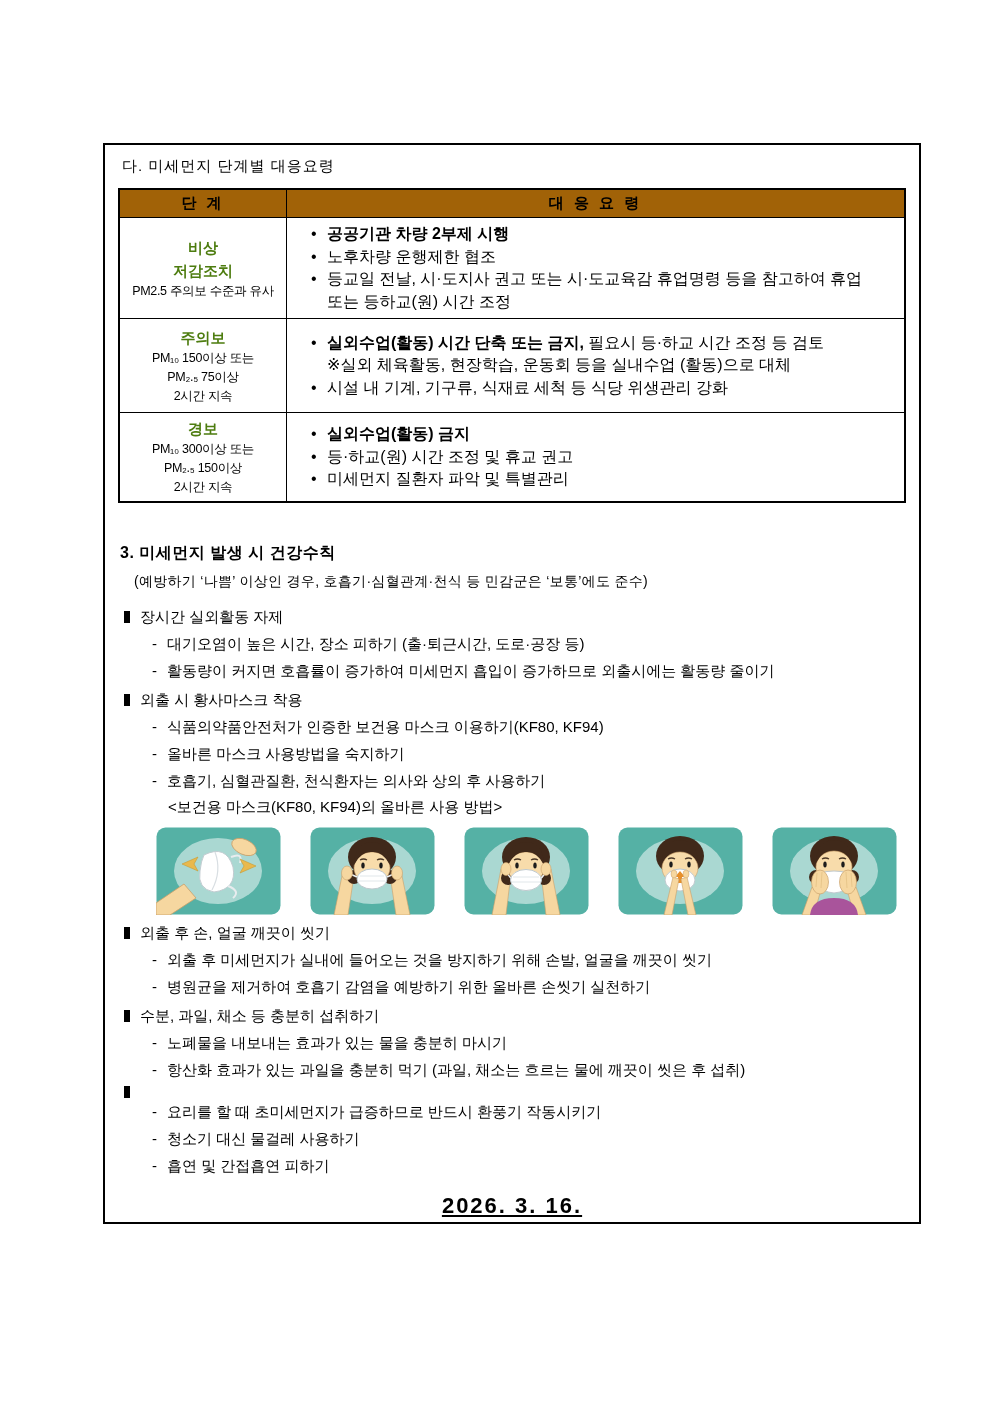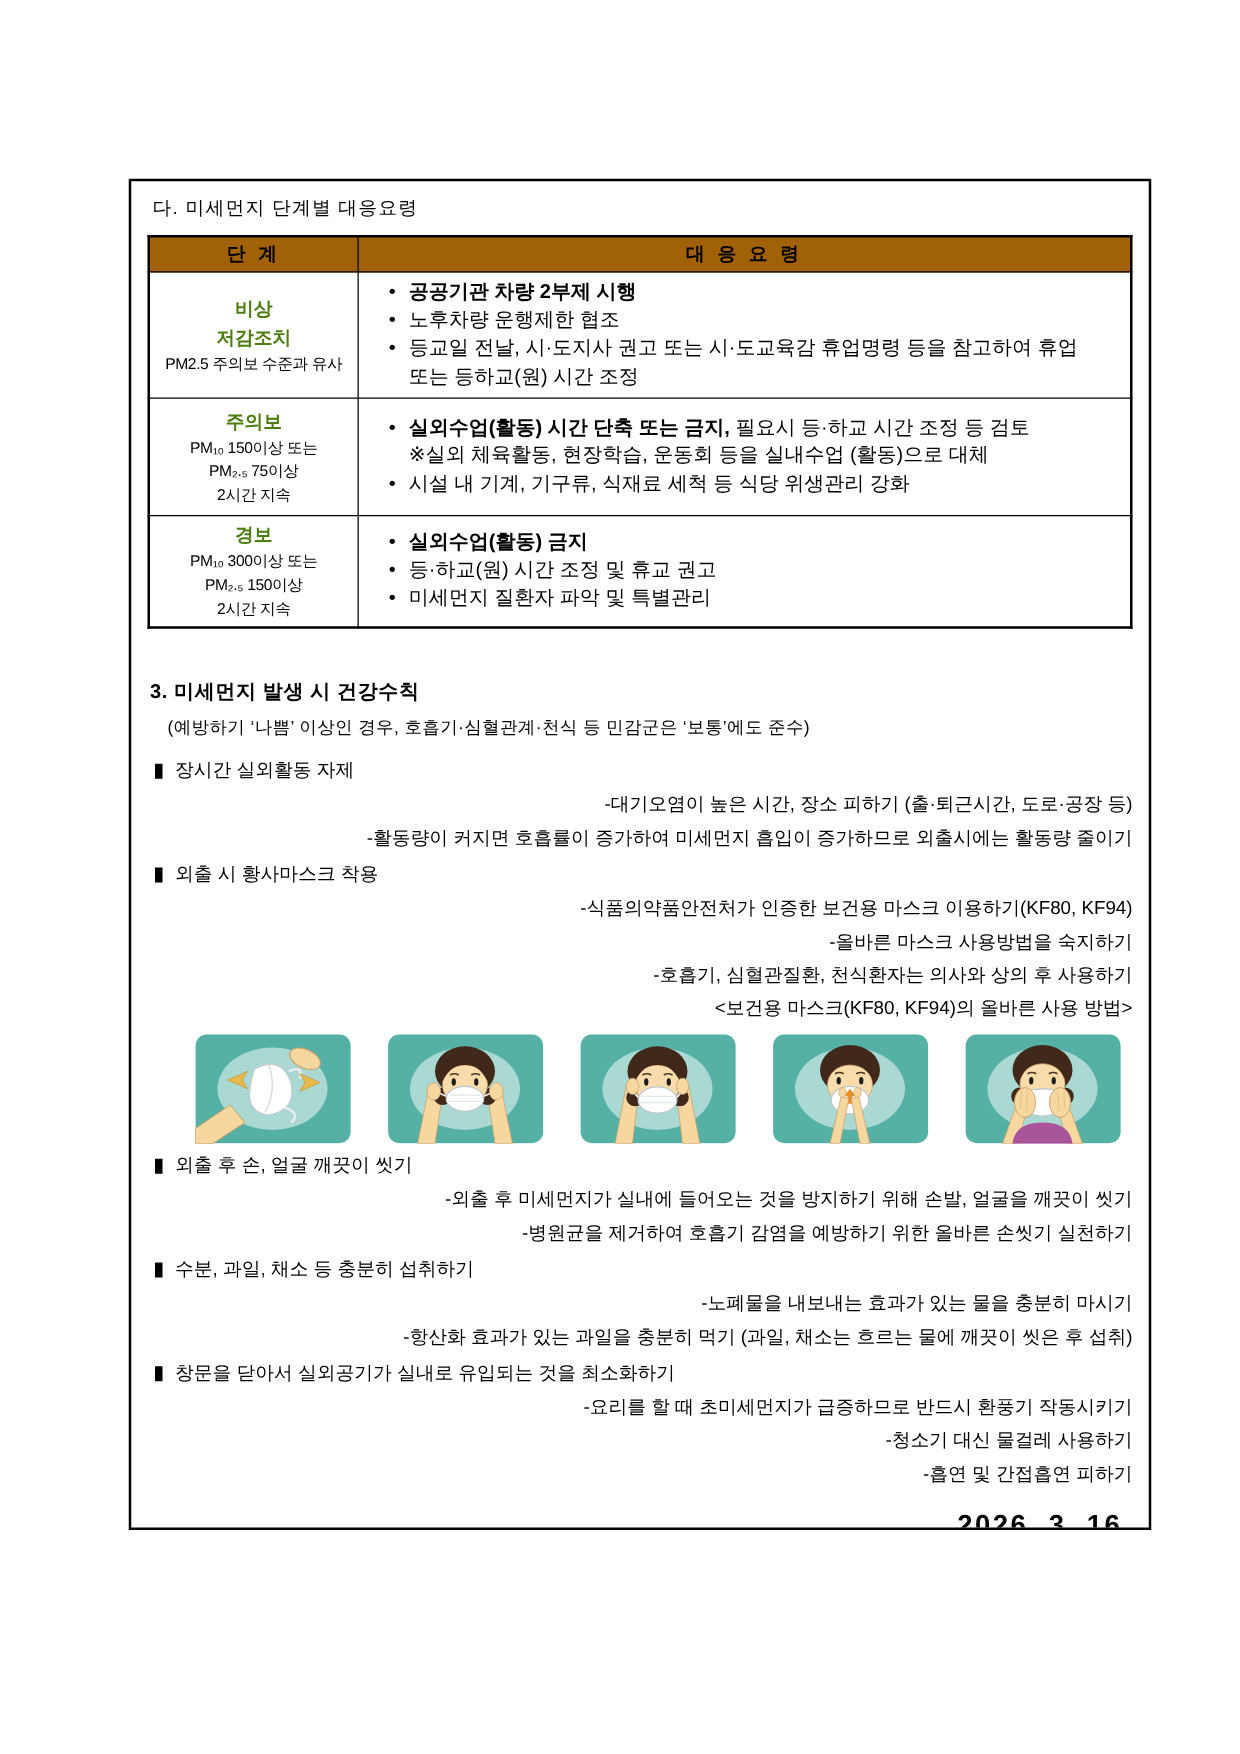--- a/index.html
+++ b/index.html
@@ -21,33 +21,33 @@
   .st-title:empty,.st-sub:empty{display:none;}
   td.content{padding:5px 24px;font-size:16px;line-height:22.5px;}
   .titem{padding-left:16px;text-indent:-16px;}
   .bul{display:inline-block;width:16px;text-indent:0;}
   .bt{font-weight:bold;}
   tr.rowA{height:86px;} tr.rowB{height:94px;} tr.rowC{height:86px;}
 
   
   .h3t{font-size:16px;font-weight:bold;margin:40px 0 0 2px;letter-spacing:0.5px;}
   .h3s{font-size:14px;margin:9px 0 0 16px;letter-spacing:0.3px;}
-  .hlist{margin-top:13px;font-size:15px;text-align:right;}
+  .hlist{margin-top:13px;font-size:15px;}
   .hg-title{display:flex;align-items:center;line-height:26px;margin-top:3px;}
   .sq{width:6px;height:12px;background:#000;margin:0 10px 0 6px;flex:none;}
   .hi{padding-left:34px;line-height:27px;}
   .hi .dash{display:inline-block;width:15px;}
   .mask-note{padding-left:50px;line-height:26px;}
 
   
   .tiles{display:flex;gap:29px;margin:7px 0 5px 38px;}
   .tile{width:125px;height:88px;flex:none;display:block;}
 
   
-  .footer-date{text-align:right;font-size:22px;font-weight:bold;letter-spacing:2px;margin-top:14px;}
+  .footer-date{text-align:center;font-size:22px;font-weight:bold;letter-spacing:2px;margin-top:14px;text-decoration:underline;}
 </style>
 </head>
 <body>
 
 <div class="canvas">
   <div class="page-box">
 
     <div class="sec-c-title">다. 미세먼지 단계별 대응요령</div>
 
     <table class="resp">
@@ -236,21 +236,20 @@
 
       <div class="hg-title">
           <span class="sq"></span>
           <span>수분, 과일, 채소 등 충분히 섭취하기</span>
         </div>
       <div class="hi"><span class="dash">-</span><span>노폐물을 내보내는 효과가 있는 물을 충분히 마시기</span></div>
       <div class="hi"><span class="dash">-</span><span>항산화 효과가 있는 과일을 충분히 먹기 (과일, 채소는 흐르는 물에 깨끗이 씻은 후 섭취)</span></div>
 
       <div class="hg-title">
           <span class="sq"></span>
-          <span>창문을 닫아서 실외공기가 실내로 유입되는 것을 최소화하기</span>
         </div>
       <div class="hi"><span class="dash">-</span><span>요리를 할 때 초미세먼지가 급증하므로 반드시 환풍기 작동시키기</span></div>
       <div class="hi"><span class="dash">-</span><span>청소기 대신 물걸레 사용하기</span></div>
       <div class="hi"><span class="dash">-</span><span>흡연 및 간접흡연 피하기</span></div>
     </div>
 
     <div class="footer-date">2026. 3. 16.</div>
 
   </div>
 </div>

